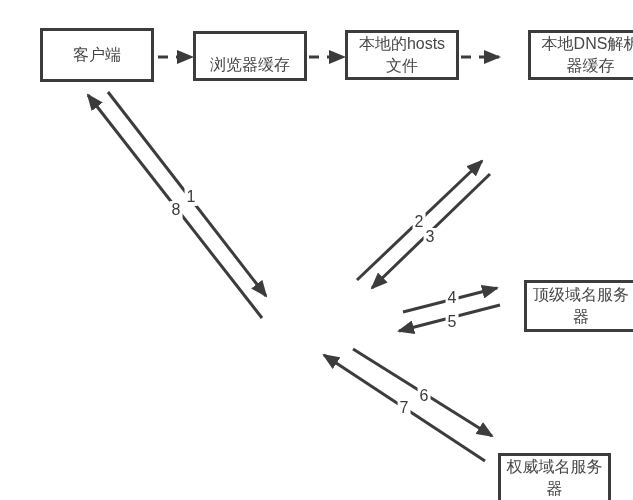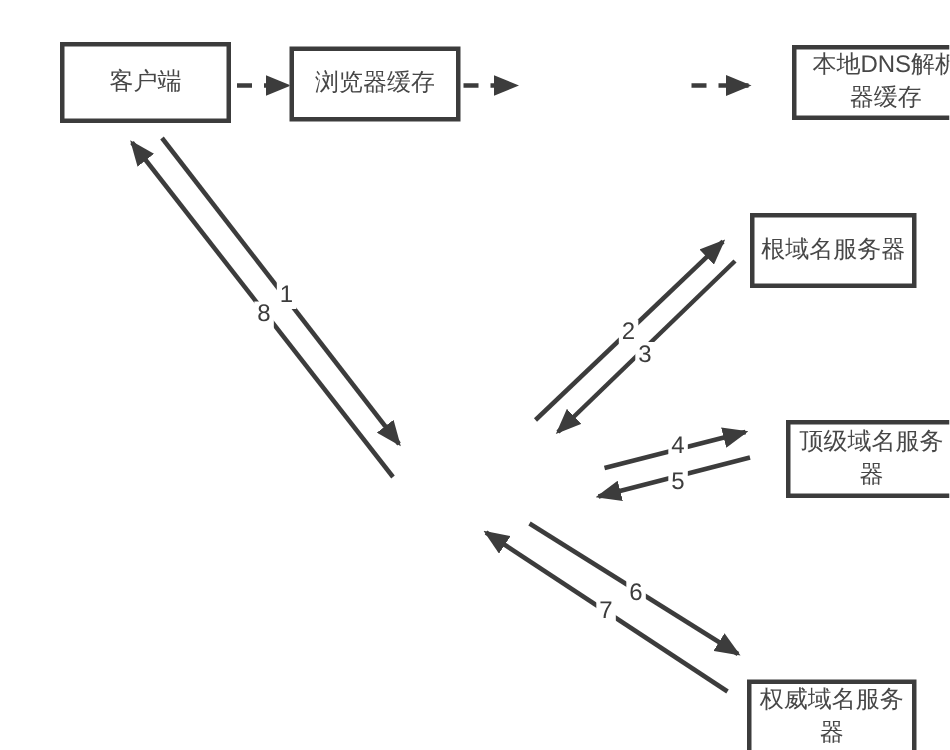--- a/index.html
+++ b/index.html
@@ -76,33 +76,33 @@
     <line x1="403" y1="312" x2="497" y2="288" marker-end="url(#ah)"></line>
     <line x1="500" y1="305" x2="399" y2="331" marker-end="url(#ah)"></line>
     <line x1="353" y1="349" x2="492" y2="436" marker-end="url(#ah)"></line>
     <line x1="485" y1="461" x2="324" y2="355" marker-end="url(#ah)"></line>
   </svg>
 
   <div class="node" style="left:40px; top:28px; width:114px; height:54px;">
     <span>客户端</span>
   </div>
 
-  <div class="node" style="left:193px; top:31px; width:114px; height:50px;">
+  <div class="node" style="left:193px; top:31px; width:114px; height:50px;align-items:flex-end;">
     <span>浏览器缓存</span>
   </div>
 
+  <div class="node" style="left:345px; top:30px; width:114px; height:50px;">
+    <span>本地的hosts文件</span>
+  </div>
 
   <div class="node" style="left:528px; top:30px; width:125px; height:50px;">
     <span>本地DNS解析器缓存</span>
   </div>
 
 
-  <div class="node" style="left:500px; top:142px; width:111px; height:50px;">
-    <span>根域名服务器</span>
-  </div>
 
   <div class="node" style="left:498px; top:280px; width:114px; height:52px;margin-left:26px;">
     <span>顶级域名服务器</span>
   </div>
 
   <div class="node" style="left:498px; top:432px; width:113px; height:50px;margin-top:21px;">
     <span>权威域名服务器</span>
   </div>
 
   <span class="step-label" style="left:191px; top:197px;">1</span>

